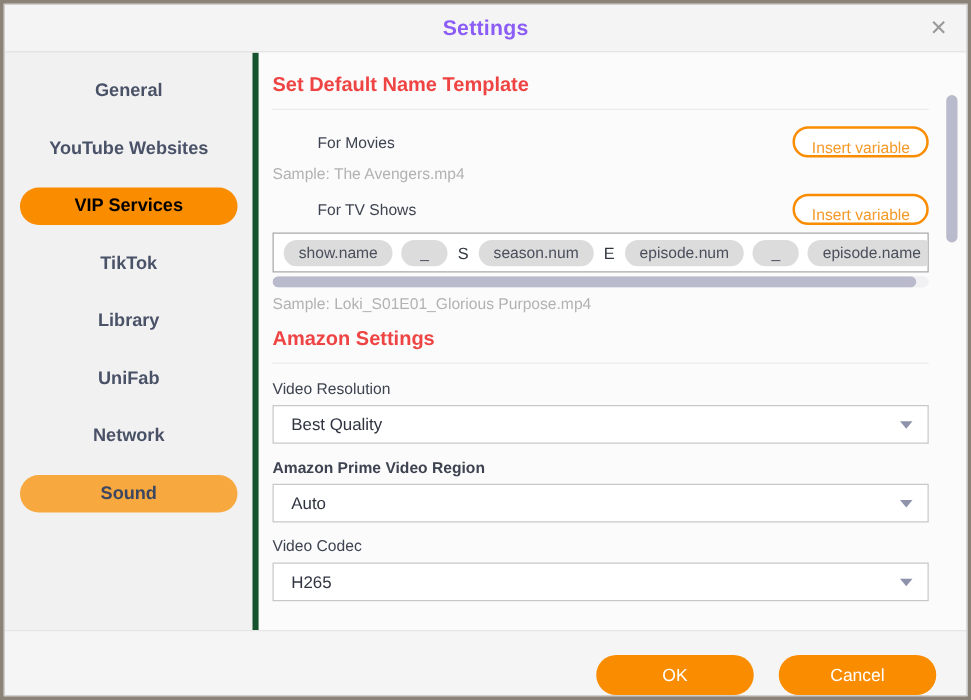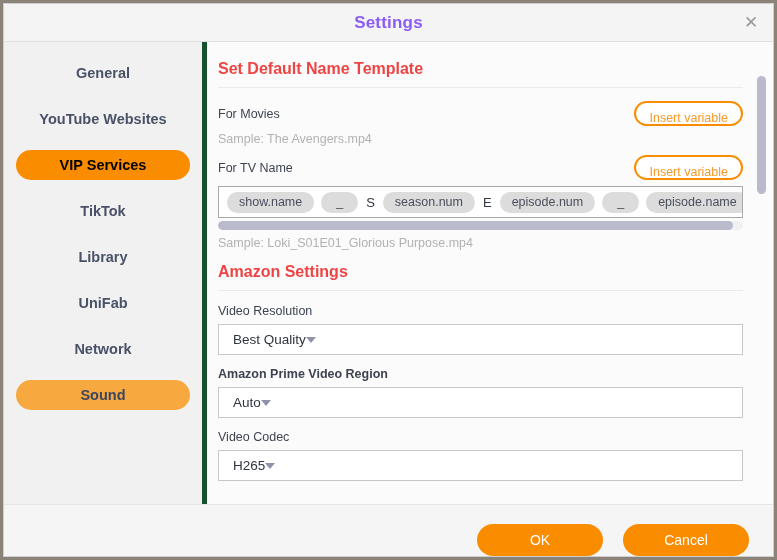--- a/index.html
+++ b/index.html
@@ -134,21 +134,21 @@
   }
   .field-label.bold { font-weight: bold; }
 
   .row-head {
     display: flex;
     align-items: center;
     justify-content: space-between;
     margin-bottom: 6px;
     min-height: 24px;
   }
-  .row-head .field-label { margin-bottom: 0; }
+  .row-head .field-label { margin-bottom: 0; margin-left: 36px; }
 
   .insert-var-btn {
     border: 2px solid #fa8c00;
     color: #f59a28;
     background: #ffffff;
     border-radius: 13px;
     height: 25px;
     padding: 8px 13px;
     font-size: 12.5px;
     cursor: pointer;
@@ -209,20 +209,21 @@
     color: #b2b2b2;
     margin-top: 6px;
   }
 
   .select-box {
     background: #ffffff;
     border: 1px solid #c8c8c8;
     height: 31px;
     display: flex;
     align-items: center;
+    justify-content: space-between;
     padding: 0 12px 0 14px;
     font-size: 13.5px;
     color: #2f3440;
     cursor: pointer;
     margin-bottom: 12px;
   }
   .caret {
     width: 0;
     height: 0;
     border-left: 5px solid transparent;
@@ -324,21 +325,21 @@
 
         <div class="row-head">
           <div class="field-label">For Movies</div>
           <button class="insert-var-btn">Insert variable</button>
         </div>
         <div class="sample-text">Sample: The Avengers.mp4</div>
 
         <div class="gap-sm"></div>
 
         <div class="row-head">
-          <div class="field-label">For TV Name</div>
+          <div class="field-label">For TV Shows</div>
           <button class="insert-var-btn">Insert variable</button>
         </div>
         <div class="token-input">
           <span class="chip">show.name</span>
           <span class="chip underscore">_</span>
           <span class="plain-sep">S</span>
           <span class="chip">season.num</span>
           <span class="plain-sep">E</span>
           <span class="chip">episode.num</span>
           <span class="chip underscore">_</span>

